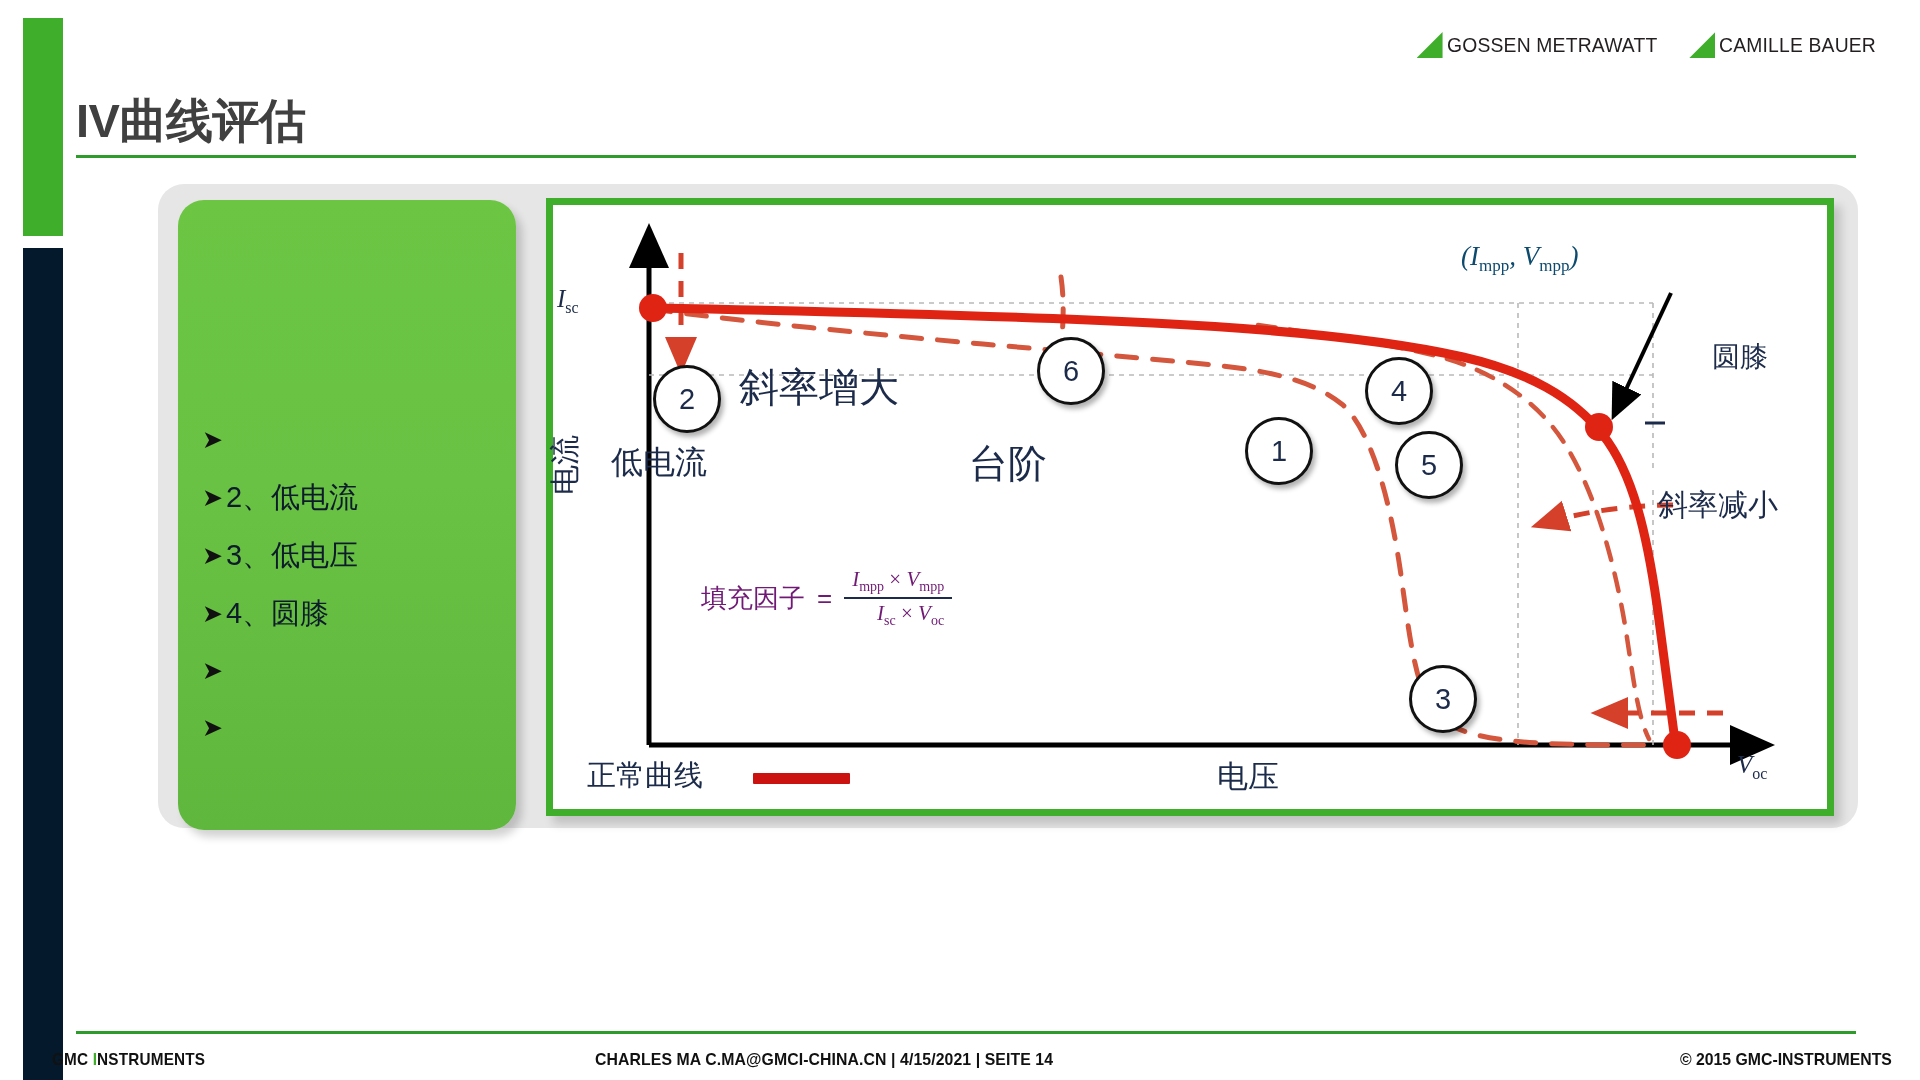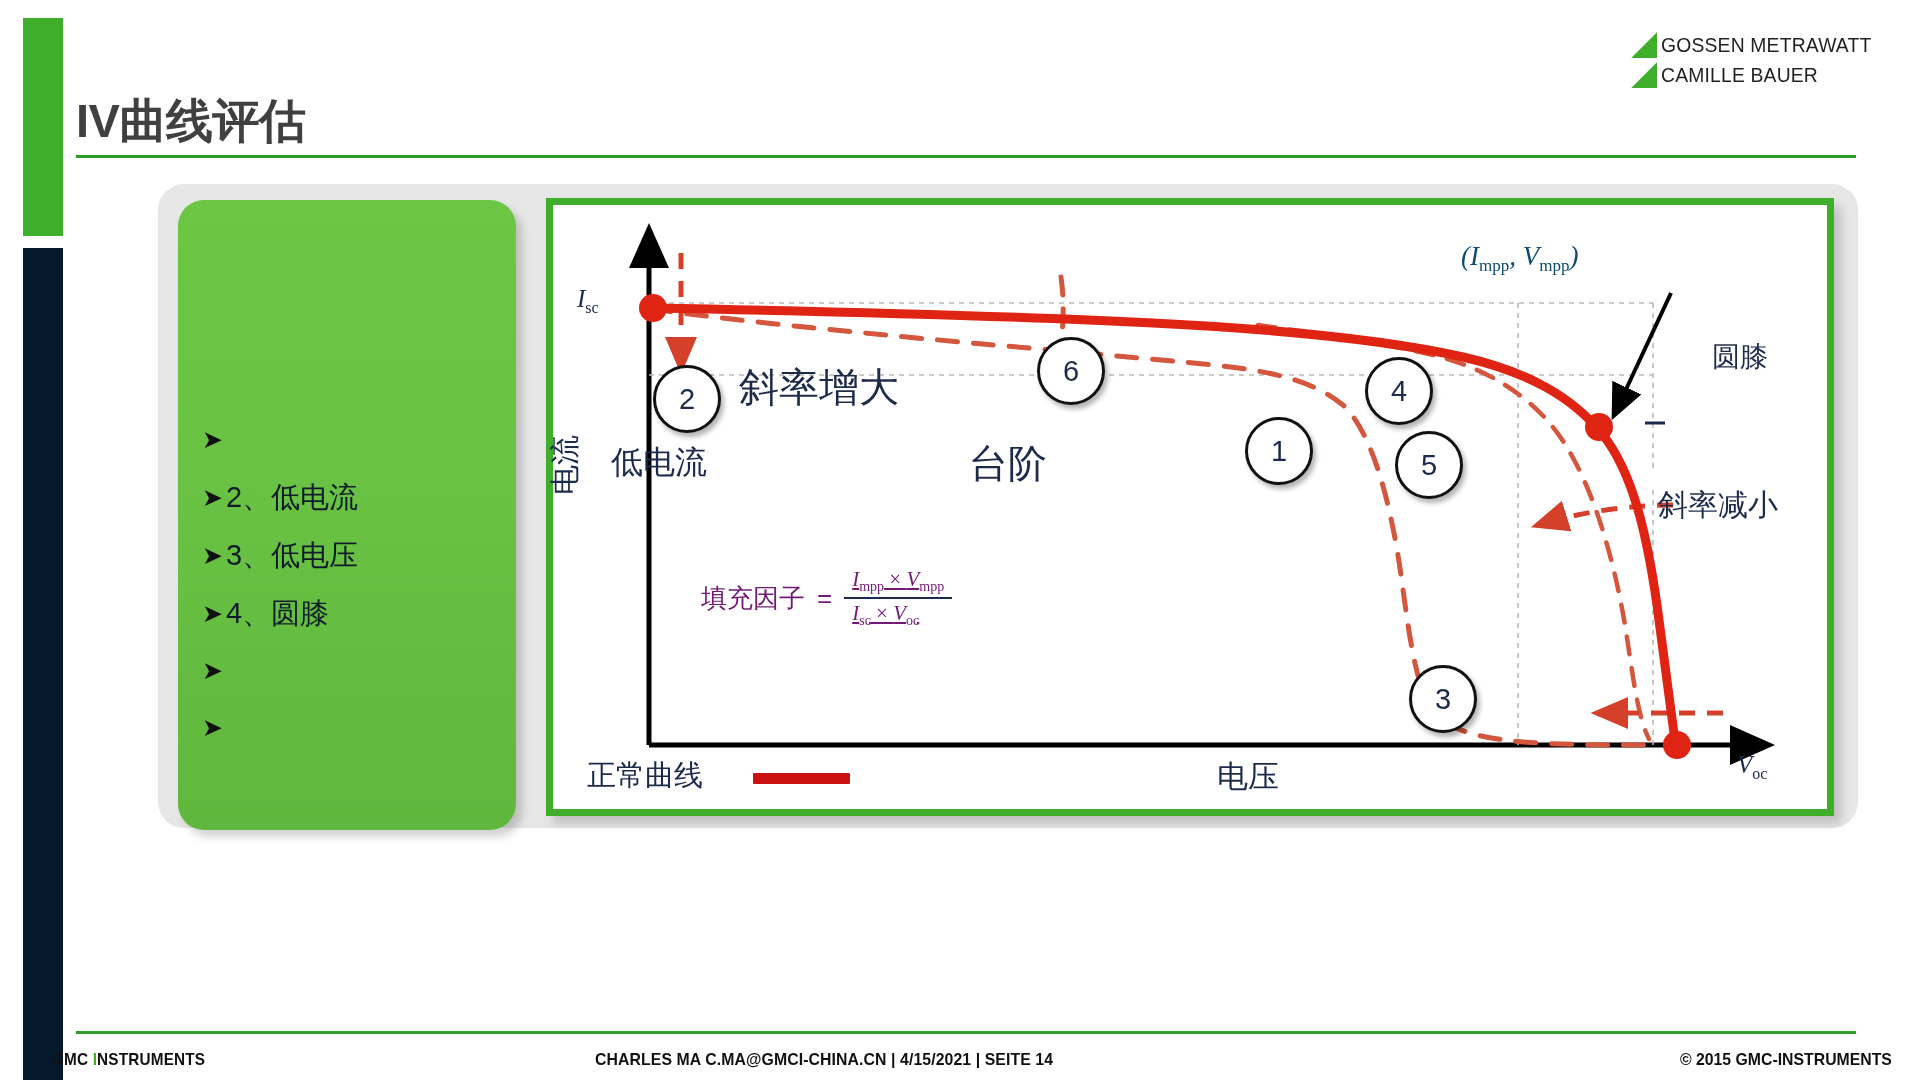--- a/index.html
+++ b/index.html
@@ -25,21 +25,21 @@
     font-size:47px;font-weight:bold;color:#404040;
     letter-spacing:-0.5px;white-space:nowrap;
   }
   .title-rule{
     position:absolute;left:76px;top:155px;width:1780px;height:3px;
     background:#2e9c2a;
   }
   
   .brand{
     position:absolute;right:30px;top:32px;
-    display:flex;flex-direction:column;gap:4px;align-items:flex-start;justify-content:flex-end;
+    display:flex;gap:14px;align-items:flex-start;justify-content:flex-end;
   }
   .brand-row{display:flex;align-items:center;gap:4px;}
   .brand-tri{
     width:26px;height:26px;
     background:#3fae2a;
     clip-path:polygon(0% 100%,100% 0%,100% 100%);
   }
   .brand-name{
     font-size:21px;color:#231f20;letter-spacing:0.2px;
     font-family:"Liberation Sans",sans-serif;
@@ -76,21 +76,21 @@
     position:absolute;left:546px;top:198px;width:1288px;height:618px;
     background:#ffffff;
     border:7px solid #3fae2a;
     box-sizing:border-box;
     box-shadow:7px 8px 9px rgba(0,0,0,0.16);
   }
   .chart-inner{position:absolute;inset:0;}
   .chart-svg{position:absolute;left:0;top:0;width:100%;height:100%;}
   
   .ct{position:absolute;white-space:nowrap;color:#1c2b4a;}
-  .ct-isc{left:24px;top:80px;font-size:25px;font-style:italic;
+  .ct-isc{left:4px;top:80px;font-size:25px;font-style:italic;
           font-family:"Liberation Serif",serif;}
   .ct-isc sub{font-size:16px;font-style:normal;}
   .ct-voc{left:1184px;top:546px;font-size:25px;font-style:italic;
           font-family:"Liberation Serif",serif;}
   .ct-voc sub{font-size:16px;font-style:normal;}
   .ct-mpp{left:908px;top:36px;font-size:27px;font-style:italic;
           font-family:"Liberation Serif",serif;color:#0c4a6e;}
   .ct-mpp sub{font-size:17px;font-style:normal;}
   .ct-knee{left:1159px;top:133px;font-size:28px;}
   .ct-slope-up{left:186px;top:155px;font-size:40px;}
@@ -111,22 +111,22 @@
     display:flex;align-items:center;justify-content:center;
     font-size:29px;color:#1c2b4a;
     box-shadow:3px 4px 5px rgba(0,0,0,0.30);
   }
   
   .formula{
     position:absolute;left:148px;top:362px;
     display:flex;align-items:center;gap:12px;
     color:#701a75;font-size:26px;
   }
-  .frac{display:flex;flex-direction:column;align-items:flex-start;
-        font-family:"Liberation Serif",serif;font-size:21px;text-decoration:underline;}
+  .frac{display:flex;flex-direction:column;align-items:flex-end;
+        font-family:"Liberation Serif",serif;font-size:21px;}
   .frac-num{padding:0 8px 2px 8px;}
   .frac-bar{height:2px;background:#1c2b4a;width:100%;}
   .frac-den{padding:2px 8px 0 8px;}
   .frac i{font-style:italic;}
   .frac sub{font-size:14px;font-style:normal;}
   
   .footer-rule{
     position:absolute;left:76px;top:1031px;width:1780px;height:3px;
     background:#2e9c2a;
   }

